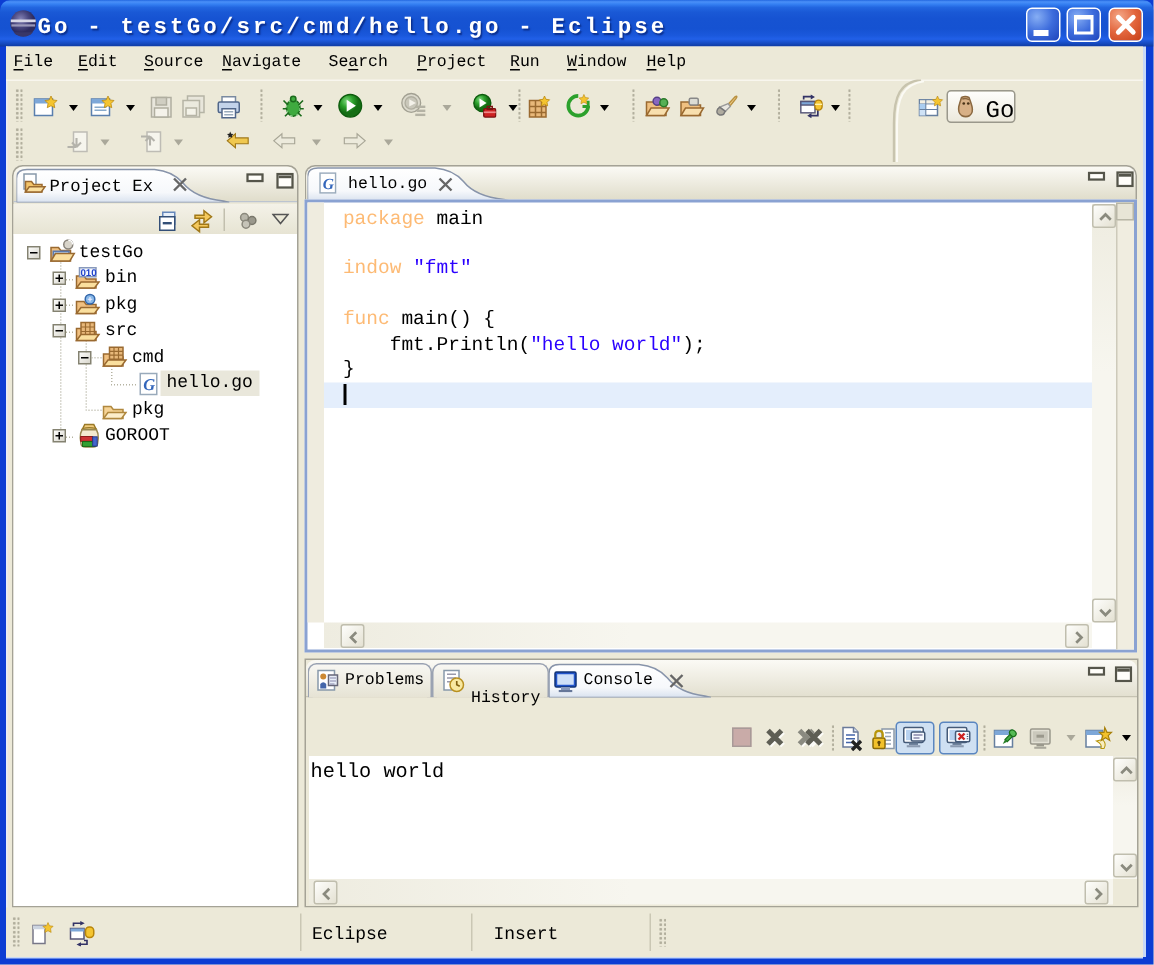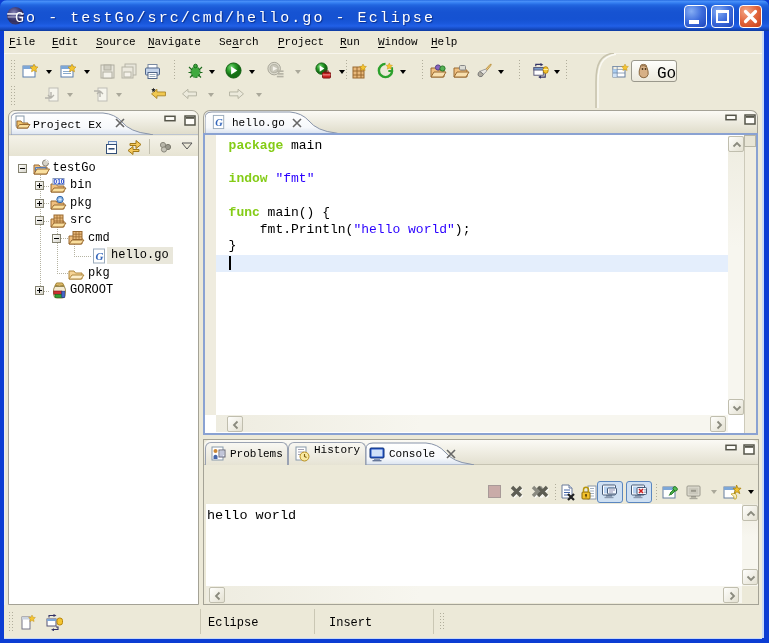--- a/index.html
+++ b/index.html
@@ -1,19 +1,19 @@
 <!DOCTYPE html>
 <html><head><meta charset="utf-8"><style>
 *{margin:0;padding:0;box-sizing:border-box}
 html,body{width:769px;height:643px;overflow:hidden}
 body{font-family:"Liberation Mono",monospace;background:#0c3dd3;position:relative}
 .abs{position:absolute}
 #titlebar{position:absolute;left:0;top:0;width:769px;height:31px;border-radius:7px 7px 0 0;
  background:linear-gradient(180deg,#2368e0 0%,#4a90f8 4%,#3580f2 9%,#2266e0 16%,#1a59d6 26%,#1653d2 40%,#1552d2 62%,#1a58dc 76%,#2160e8 84%,#164bc2 93%,#0e3aa0 100%)}
-#title-text{position:absolute;left:15px;top:10px;color:#fff;font-size:15px;font-weight:normal;letter-spacing:2.05px;white-space:pre;text-shadow:1px 1px 1px rgba(0,20,90,.6)}
+#title-text{position:absolute;left:25px;top:10px;color:#fff;font-size:15px;font-weight:bold;letter-spacing:2.05px;white-space:pre;text-shadow:1px 1px 1px rgba(0,20,90,.6)}
 #content{position:absolute;left:4px;top:31px;width:758px;height:606px;background:#ece9d8}
 #borderhl{position:absolute;left:4px;top:636.5px;width:758px;height:2px;background:#c7d9f7}
 .tbtn{position:absolute;top:5px;width:23px;height:23px;border-radius:4px;border:1px solid #fff}
 #btn-min{left:684px;background:radial-gradient(circle at 30% 25%,#86aef4 0%,#3d6cdc 50%,#1e45bc 100%)}
 #btn-max{left:711px;background:radial-gradient(circle at 30% 25%,#86aef4 0%,#3d6cdc 50%,#1e45bc 100%)}
 #btn-close{left:739px;background:radial-gradient(circle at 30% 25%,#f4a888 0%,#e2653c 50%,#c63f18 100%)}
 #menubar{position:absolute;left:4px;top:31px;width:758px;height:22px;background:#ece9d8;font-size:11px;color:#000}
 .mi{position:absolute;top:5px;white-space:pre}
 .mi u{text-underline-offset:2px}
 #toolbar1{position:absolute;left:4px;top:53px;width:758px;height:31px;border-top:1px solid #f8f6ee}
@@ -28,21 +28,21 @@
 .trow{position:absolute;height:17px;line-height:17px;white-space:pre;color:#000}
 .pm{position:absolute;width:9px;height:9px;border:1px solid #848271;background:linear-gradient(135deg,#fdfdfc,#d8d6cc)}
 .pm i{position:absolute;left:1px;top:3px;width:5px;height:1px;background:#000}
 .pm b{position:absolute;left:3px;top:1px;width:1px;height:5px;background:#000}
 .dotv{position:absolute;width:1px;background-image:linear-gradient(#b5b3a2 1px,transparent 1px);background-size:1px 2px}
 .doth{position:absolute;height:1px;background-image:linear-gradient(90deg,#b5b3a2 1px,transparent 1px);background-size:2px 1px}
 #editor{position:absolute;left:203px;top:110px;width:555px;height:326px}
 #ed-body{position:absolute;left:0px;top:23px;width:555px;height:302px;background:#fff;border:2px solid #8aa2d2}
 #ed-ruler{position:absolute;left:2px;top:25px;width:11px;height:280px;background:#efecdf}
 #code{position:absolute;left:25.6px;top:27.6px;font-size:13px;line-height:16.8px;white-space:pre;color:#000}
-.kw{color:#84cc16;font-weight:bold}
+.kw{color:#fdba74;font-weight:normal}
 .str{color:#2a00ff}
 #curline{position:absolute;left:13px;top:144.9px;width:512px;height:16.8px;background:#e4eefc}
 #cursor{position:absolute;left:25.6px;top:146.4px;width:2px;height:14px;background:#000}
 .sb-btn{position:absolute;width:16px;height:16px;background:linear-gradient(135deg,#fefefc,#e4e1d2);border:1px solid #c0beae;border-radius:2px}
 .sb-btn svg{position:absolute;left:2px;top:2px}
 .sb-track{position:absolute;background:linear-gradient(180deg,#eeece0,#f7f6ef 40%,#f7f6ef)}
 .sb-trackh{position:absolute;background:linear-gradient(90deg,#eeece0,#f7f6ef 40%,#f7f6ef)}
 #console{position:absolute;left:203px;top:439px;width:556px;height:166px;background:#ece9d8;border:1px solid #a5a396}
 #con-text{position:absolute;left:2px;top:64px;width:536px;height:82px;background:#fff;font-size:13.5px;line-height:15px;padding:4px 0 0 1px;white-space:pre}
 #statusbar{position:absolute;left:4px;top:605px;width:758px;height:33px;background:#ece9d8;font-size:12px}
@@ -479,21 +479,21 @@
     </svg>
   <div class="tabtext" style="left:26px;top:8px">Problems</div>
 
   <div class="abs" style="left:84px;top:2px;width:78px;height:23px;border:1px solid #9aa2b2;border-bottom:none;border-radius:6px 6px 0 0;background:linear-gradient(180deg,#f8f7f2,#e6e3d4)"></div>
   <svg class="abs" style="left:90px;top:6px" width="16" height="16" viewBox="0 0 16 16">
       <rect x="2" y="1" width="10" height="13" fill="#fff" stroke="#8899aa"></rect>
       <path d="M4 3.5 h6 M4 6 h6 M4 8.5 h4" stroke="#99a" stroke-width="0.9"></path>
       <circle cx="10.5" cy="10.5" r="4.5" fill="#f8e8a0" stroke="#b89020"></circle>
       <path d="M10.5 8 L10.5 10.5 L12.5 11.5" fill="none" stroke="#806010" stroke-width="1.1"></path>
     </svg>
-  <div class="tabtext" style="left:110px;top:4px">History</div>
+  <div class="tabtext" style="left:110px;top:20px">History</div>
 
   <svg class="abs" style="left:162px;top:0px" width="108" height="25" viewBox="0 0 108 25">
     <defs>
         <linearGradient id="tg3" x1="0" y1="0" x2="0" y2="1">
           <stop offset="0%" stop-color="#ffffff"></stop>
           <stop offset="70%" stop-color="#f6f8fb"></stop>
           <stop offset="100%" stop-color="#d9e2ef"></stop>
         </linearGradient>
       </defs>
     <path d="M0 25 L0 9 Q0 3 7 3 L60 3 Q72 4 79 12 Q87 22 104 24 L108 25 Z" fill="url(#tg3)" stroke="#8894aa" stroke-width="1"></path>

